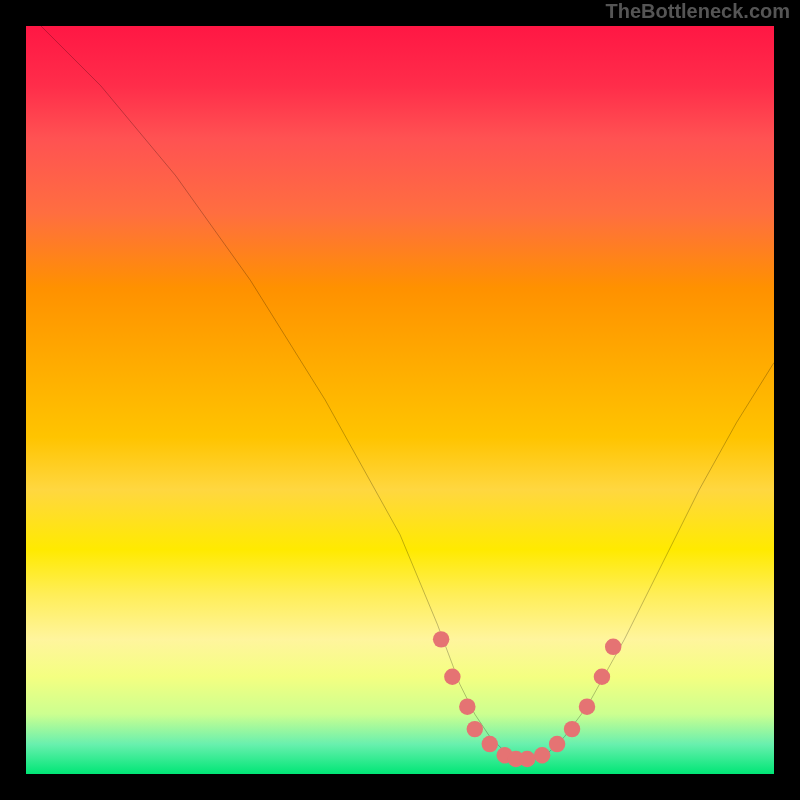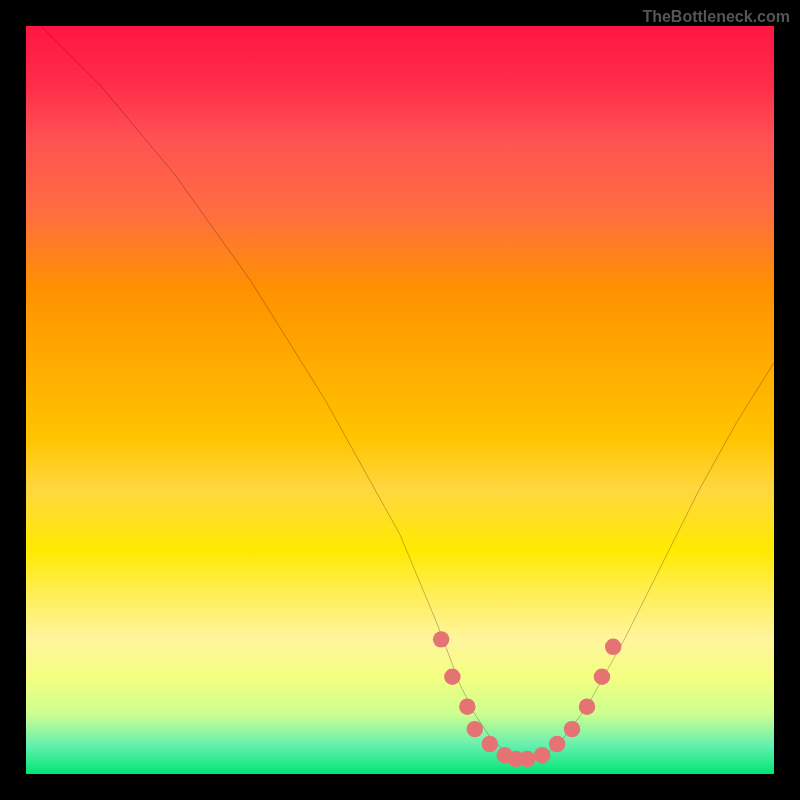--- a/index.html
+++ b/index.html
@@ -30,24 +30,24 @@
       #ffee58 76%,
       #fff59d 82%,
       #f4ff81 87%,
       #ccff90 92%,
       #69f0ae 96%,
       #00e676 100%
     );
   }
   .watermark {
     position: absolute;
-    top: 8px;
+    top: 0;
     right: 10px;
     color: #555;
-    font-size: 16px;
+    font-size: 20px;
     font-weight: bold;
     z-index: 10;
   }
   svg.curve {
     position: absolute;
     left: 0;
     top: 0;
     width: 748px;
     height: 748px;
     overflow: visible;

